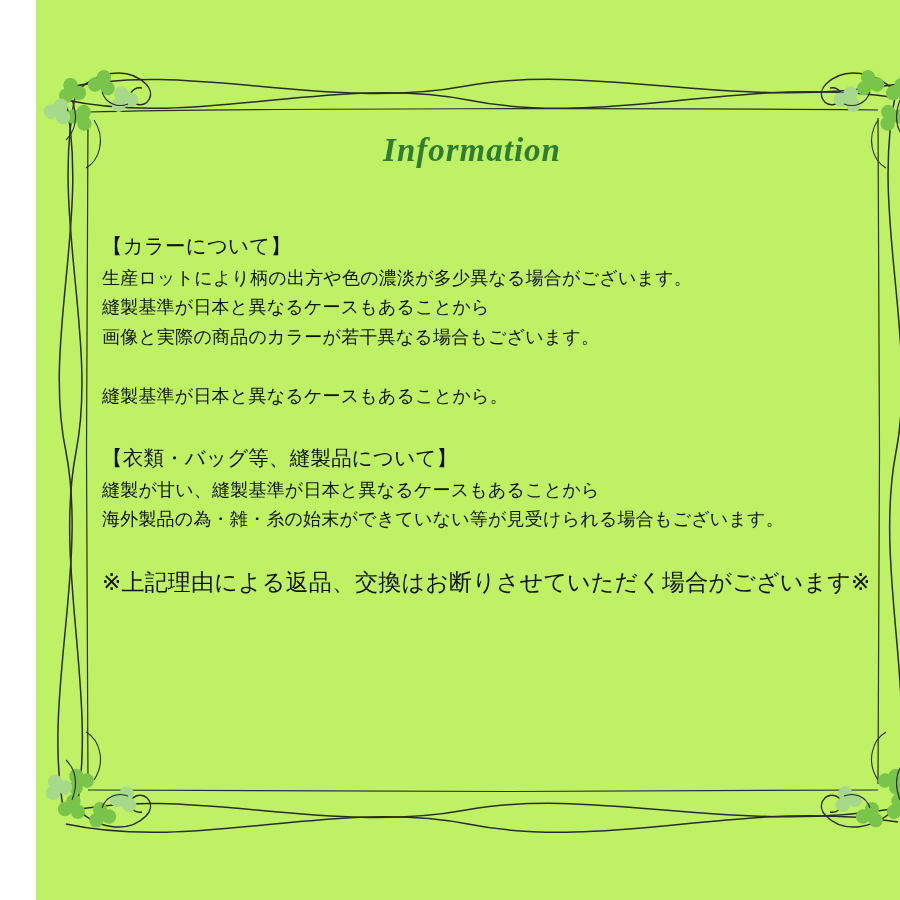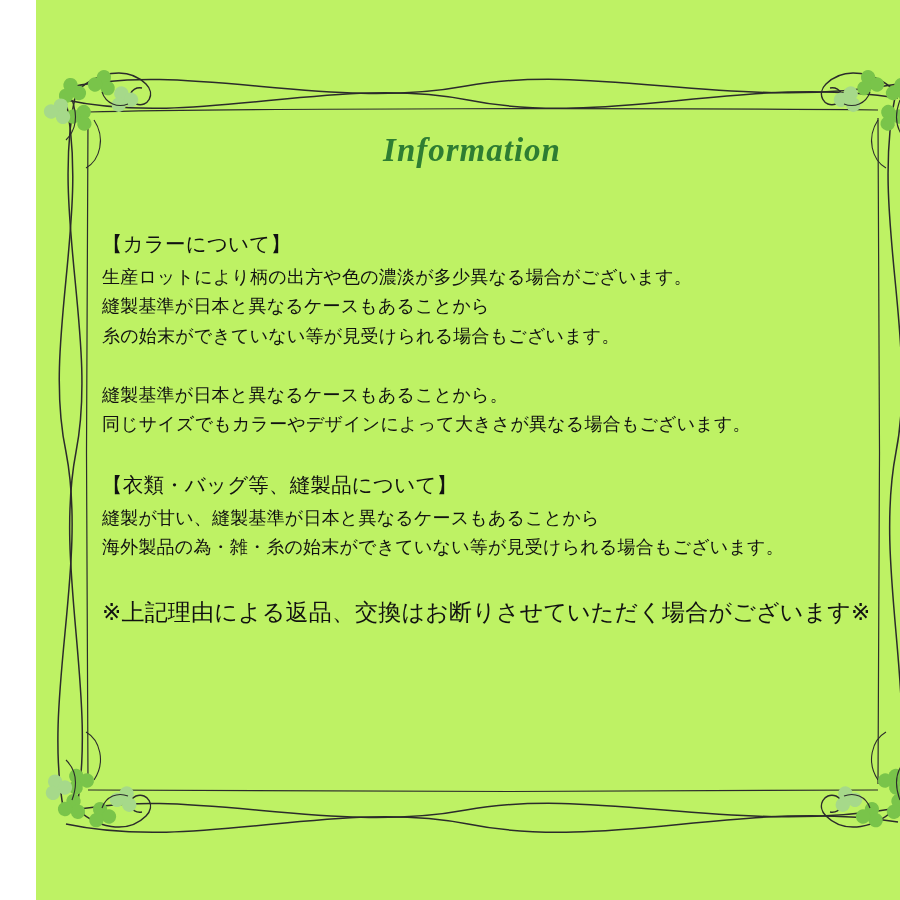--- a/index.html
+++ b/index.html
@@ -54,21 +54,20 @@
     padding-right: 38px;
   }
 
   .body-block {
     margin-left: 6px;
     margin-top: 60px;
   }
 
   .section {
     margin-bottom: 30px;
-    font-family: Liberation Mono, monospace;
   }
 
   .line {
     font-size: 18px;
     line-height: 1.62;
     letter-spacing: 0.2px;
     color: #111111;
     white-space: nowrap;
   }
 
@@ -202,26 +201,25 @@
   <div class="content">
 
     <h1 class="doc-title">Information</h1>
 
     <div class="body-block">
 
       <div class="section">
         <div class="section-heading">【カラーについて】</div>
         <div class="line">生産ロットにより柄の出方や色の濃淡が多少異なる場合がございます。</div>
         <div class="line">縫製基準が日本と異なるケースもあることから</div>
-        <div class="line">糸の始末ができていない等が見受けられる場合もございます。</div>
+        <div class="line">画像と実際の商品のカラーが若干異なる場合もございます。</div>
       </div>
 
       <div class="section">
         <div class="line">縫製基準が日本と異なるケースもあることから。</div>
-        <div class="line">同じサイズでもカラーやデザインによって大きさが異なる場合もございます。</div>
       </div>
 
       <div class="section">
         <div class="section-heading">【衣類・バッグ等、縫製品について】</div>
         <div class="line">縫製が甘い、縫製基準が日本と異なるケースもあることから</div>
         <div class="line">海外製品の為・雑・糸の始末ができていない等が見受けられる場合もございます。</div>
       </div>
 
       <div class="note">※上記理由による返品、交換はお断りさせていただく場合がございます※</div>
 

